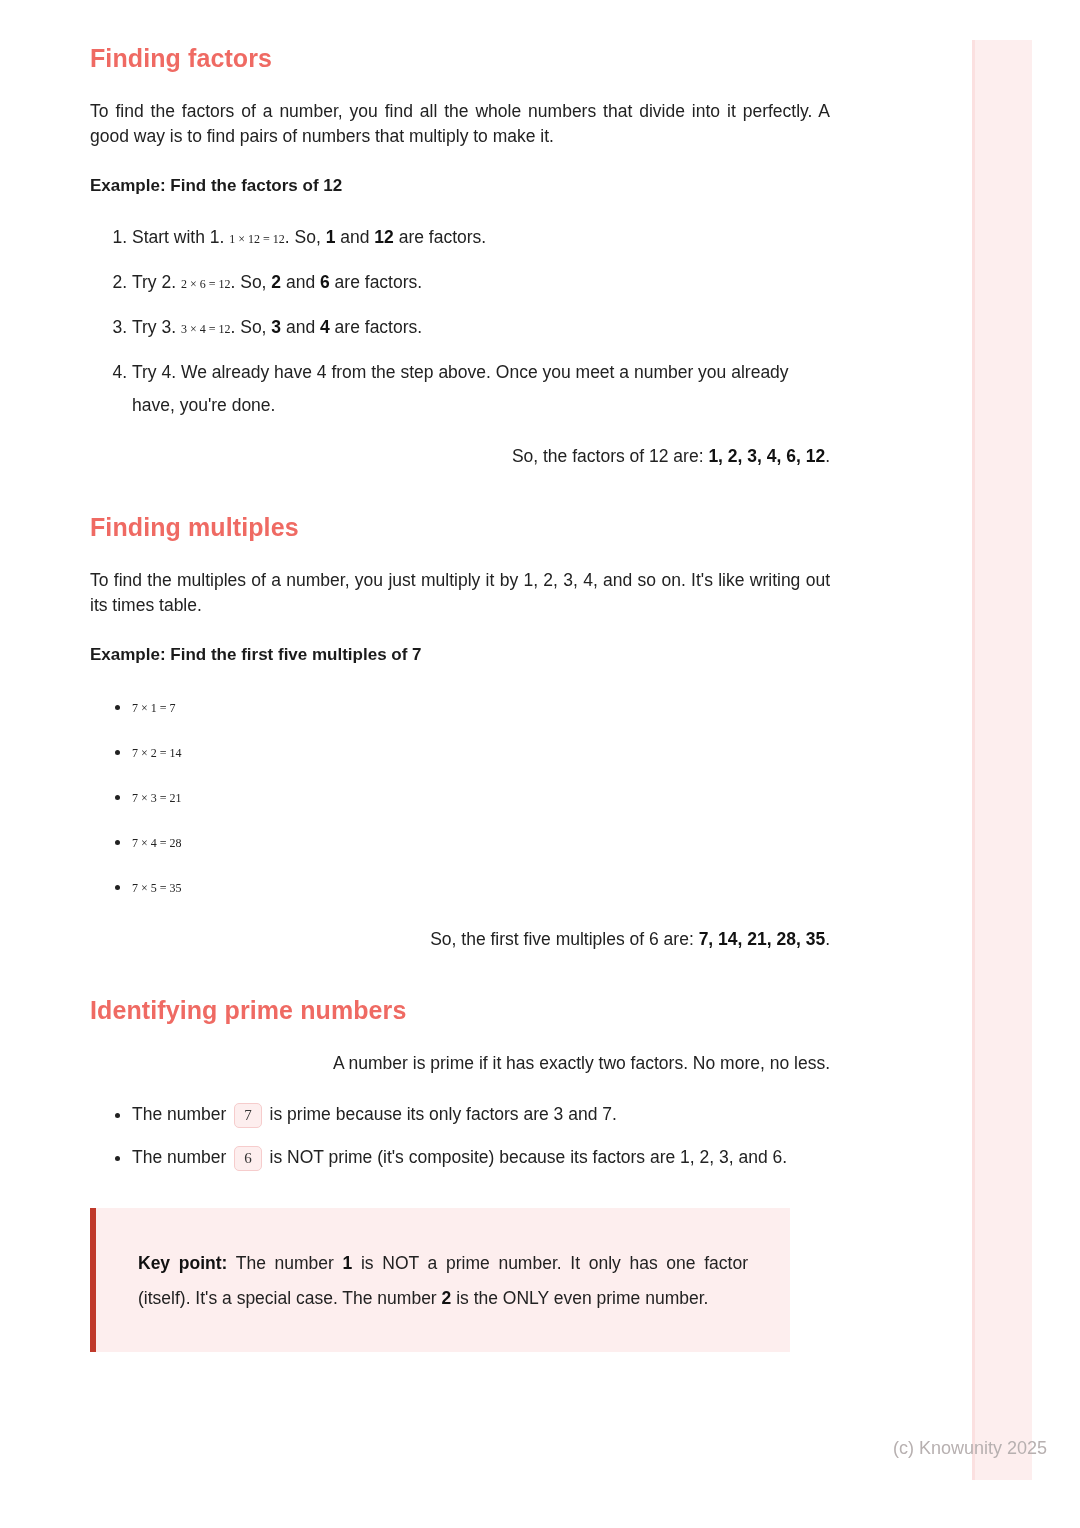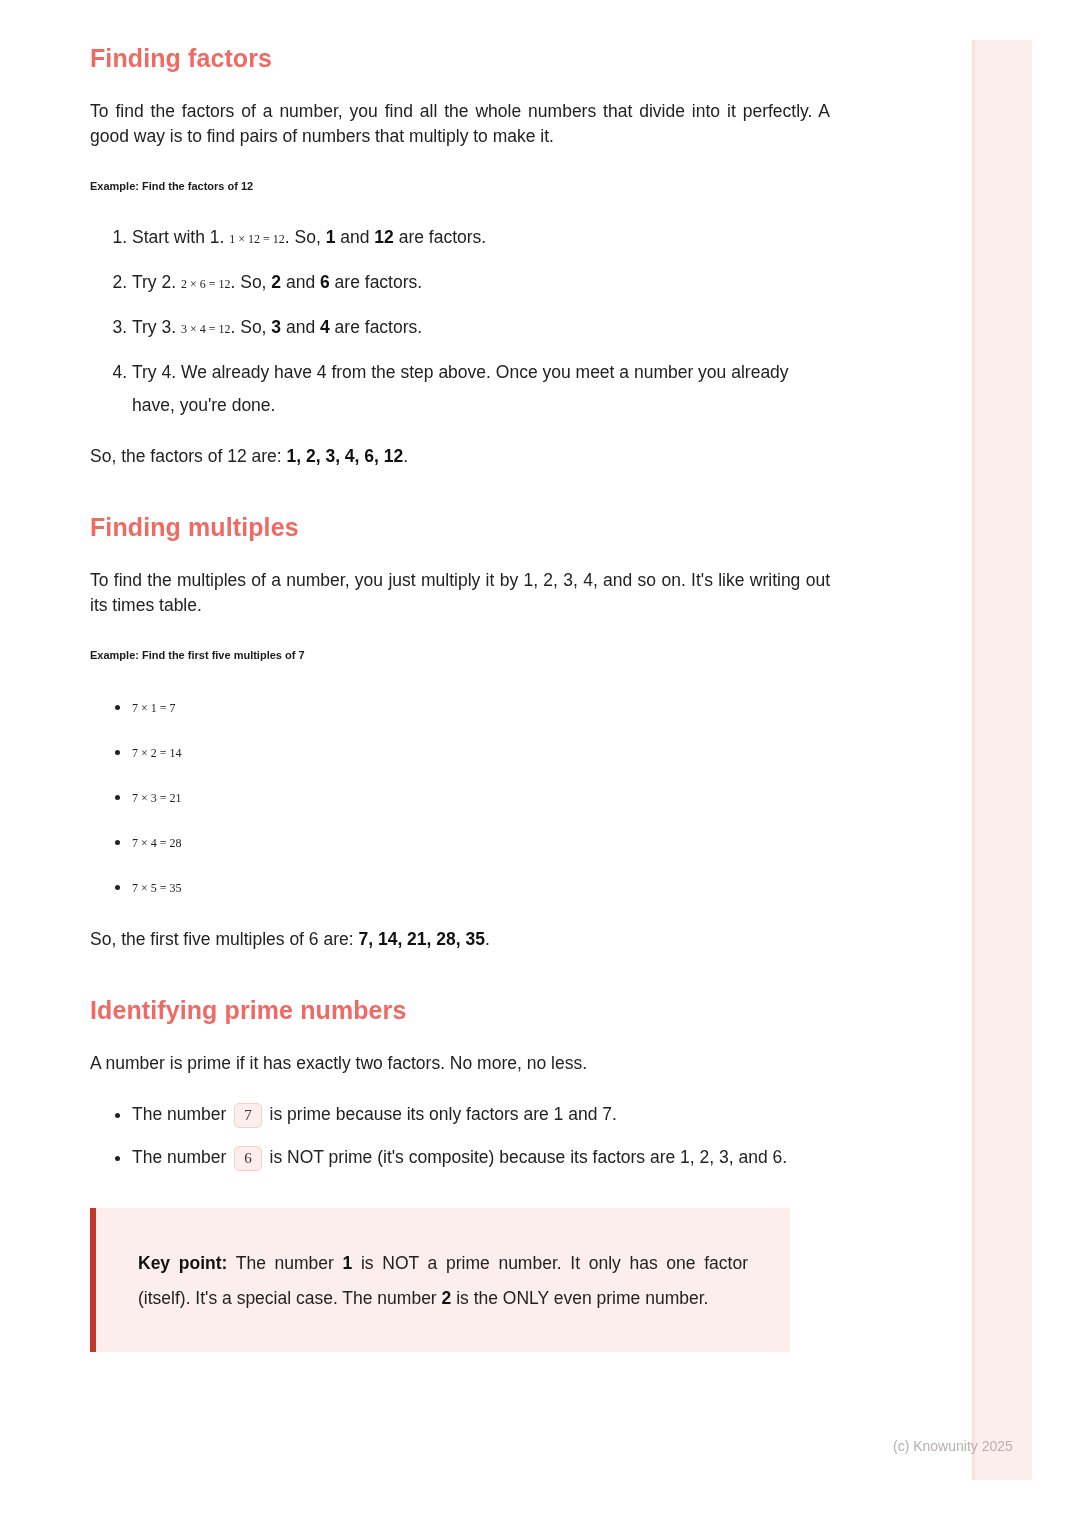--- a/index.html
+++ b/index.html
@@ -57,24 +57,24 @@
     margin-top: 44px;
   }
   p.body-text {
     font-size: 17.5px;
     line-height: 25px;
     margin: 0 0 22px 0;
     color: #222;
     text-align: justify;
   }
   p.body-text.nojust {
-    text-align: left;
+    text-align: right;
   }
   p.example-head {
-    font-size: 11px;
+    font-size: 17px;
     font-weight: bold;
     line-height: 30px;
     margin: 0 0 20px 0;
     color: #1b1b1b;
   }
   ol.steps {
     margin: 0 0 22px 0;
     padding-left: 42px;
   }
   ol.steps li {
@@ -124,21 +124,21 @@
     margin: 12px;
     font-size: 17.5px;
     line-height: 35px;
     color: #222;
     text-align: justify;
   }
   .watermark {
     position: absolute;
     left: 893px;
     top: 1438px;
-    font-size: 14px;
+    font-size: 18px;
     color: #b7b0b0;
     font-family: "Liberation Sans", sans-serif;
     white-space: nowrap;
   }
 </style>
 </head>
 <body>
 
 <div class="page">
 
@@ -171,21 +171,21 @@
         <li><span class="math">7 × 4 = 28</span></li>
         <li><span class="math">7 × 5 = 35</span></li>
       </ul>
       <p class="body-text nojust"><span>So, the first five multiples of 6 are: </span><b>7, 14, 21, 28, 35</b><span>.</span></p>
     </div>
 
     <div class="section">
       <h2 class="section-title">Identifying prime numbers</h2>
       <p class="body-text nojust">A number is prime if it has exactly two factors. No more, no less.</p>
       <ul class="bullets">
-        <li><span>The number </span><span class="chip">7</span><span> is prime because its only factors are 1 and 7.</span></li>
+        <li><span>The number </span><span class="chip">7</span><span> is prime because its only factors are 3 and 7.</span></li>
         <li><span>The number </span><span class="chip">6</span><span> is NOT prime (it's composite) because its factors are 1, 2, 3, and 6.</span></li>
       </ul>
 
       <div class="keypoint">
         <p><b>Key point:</b><span> The number </span><b>1</b><span> is NOT a prime number. It only has one factor (itself). It's a special case. The number </span><b>2</b><span> is the ONLY even prime number.</span></p>
       </div>
     </div>
 
   </div>
 

